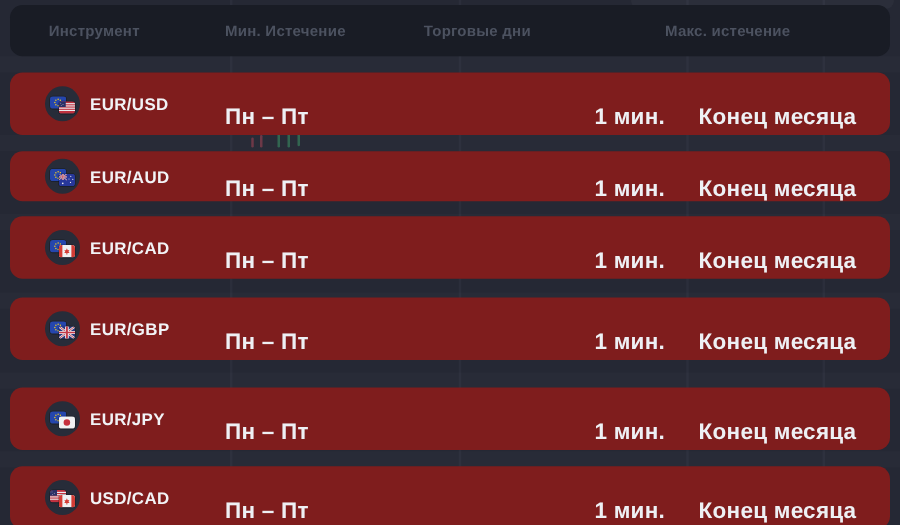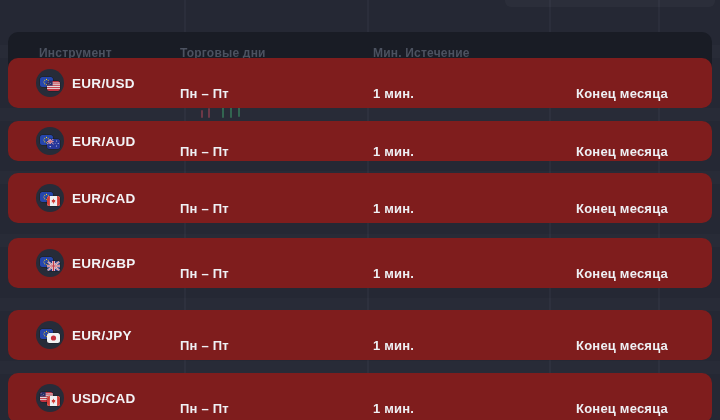--- a/index.html
+++ b/index.html
@@ -13,30 +13,30 @@
   .bg-vline{position:absolute;top:0;bottom:0;width:2px;background:rgba(150,160,185,0.06);}
   .bg-topglow{position:absolute;left:505px;top:0;width:210px;height:7px;background:rgba(255,255,255,0.03);border-radius:0 0 6px 6px;}
   .candle{position:absolute;width:2px;border-radius:1px;opacity:.45;}
   .candle.green{background:#3fae6e;}
   .candle.red{background:#c04a5c;}
   .bg-band{position:absolute;left:0;right:0;height:13px;background:rgba(255,255,255,0.015);}
 
   .panel{
     position:absolute;left:8px;width:704px;background:#7f1d1d;border-radius:10px;z-index:1;
   }
-  .header-panel{top:4px;height:41px;background:#191c25;margin-top:28px;}
+  .header-panel{top:4px;height:41px;background:#191c25;}
   .header-inner{display:flex;align-items:center;height:100%;padding-left:31px;box-sizing:border-box;}
   .hcol{font-size:12px;font-weight:600;color:#4c5260;letter-spacing:.2px;}
   .h1{width:141px;} .h2{width:193px;} .h3{width:159px;} .h4{flex:1;}
 
   .row{height:50px;}
   .row-inner{display:flex;align-items:center;height:100%;padding-left:28px;box-sizing:border-box;}
   .c1{width:144px;display:flex;align-items:center;}
-  .c2{width:193px;} .c3{width:159px;} .c4{flex:1;text-align:center;}
-  .cell{font-size:13px;font-weight:700;color:#eef0f4;letter-spacing:.2px;margin-top:20px;}
+  .c2{width:193px;} .c3{width:159px;text-align:right;} .c4{flex:1;text-align:center;}
+  .cell{font-size:18px;font-weight:700;color:#eef0f4;letter-spacing:.2px;margin-top:20px;}
   .pair-label{font-size:13.5px;font-weight:700;color:#f2f3f6;letter-spacing:.3px;margin-left:8px;}
 
   .pair-icon{width:28px;height:28px;border-radius:50%;background:#272c39;position:relative;flex:0 0 28px;}
   .flag{position:absolute;width:13px;height:10px;border-radius:2.5px;overflow:hidden;box-shadow:0 0 0 0.5px rgba(0,0,0,.35);}
   .flag svg{display:block;width:13px;height:10px;}
   .flag.base{left:4px;top:8px;z-index:1;}
   .flag.quote{left:11px;top:12px;z-index:2;}
 </style>
 </head>
 <body>
@@ -56,22 +56,23 @@
   <div class="candle red" style="left:201px;top:110px;height:8px"></div>
   <div class="candle red" style="left:208px;top:108px;height:10px"></div>
   <div class="candle green" style="left:222px;top:106px;height:12px"></div>
   <div class="candle green" style="left:230px;top:103px;height:15px"></div>
   <div class="candle green" style="left:238px;top:100px;height:17px"></div>
 </div>
 
 <div class="panel header-panel">
   <div class="header-inner">
     <div class="hcol h1">Инструмент</div>
+    <div class="hcol h3">Мин. Истечение</div>
     <div class="hcol h2">Торговые дни</div>
-    <div class="hcol h3">Мин. Истечение</div>
+    <div class="hcol h4">Макс. истечение</div>
   </div>
 </div>
 
 <div class="panel row" style="top:58px;height:50px">
   <div class="row-inner">
     <div class="c1">
       <span class="pair-icon">
         <span class="flag base">
             <svg viewBox="0 0 13 10">
               <rect width="13" height="10" fill="#2546ad"></rect>

